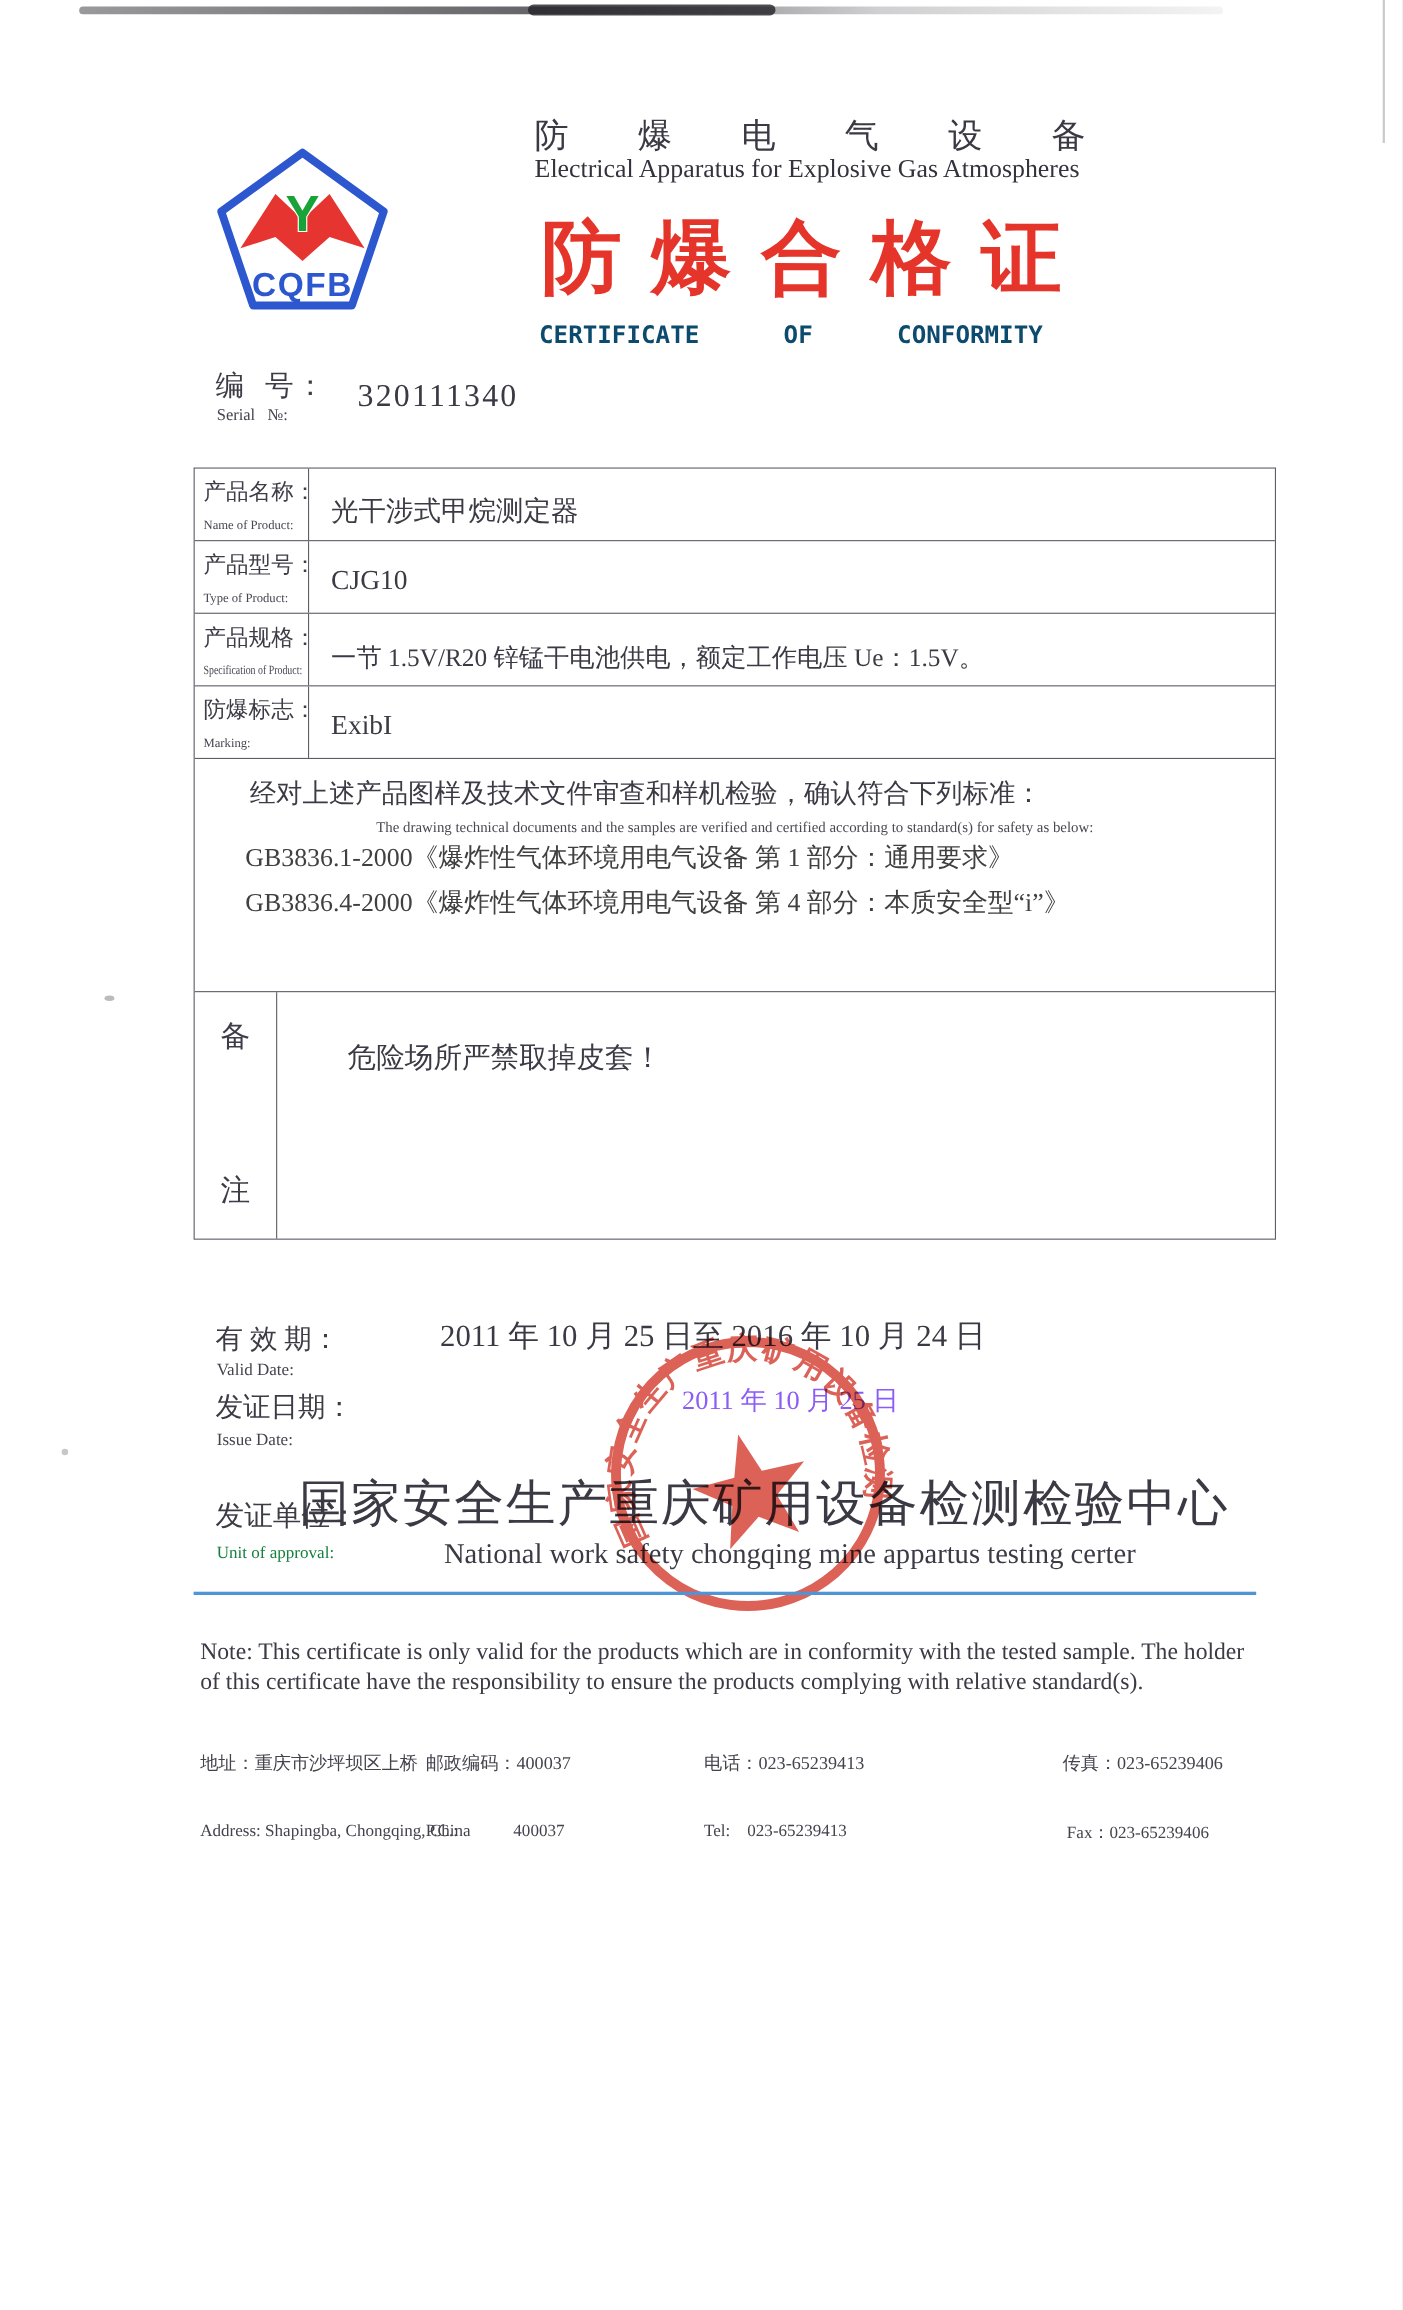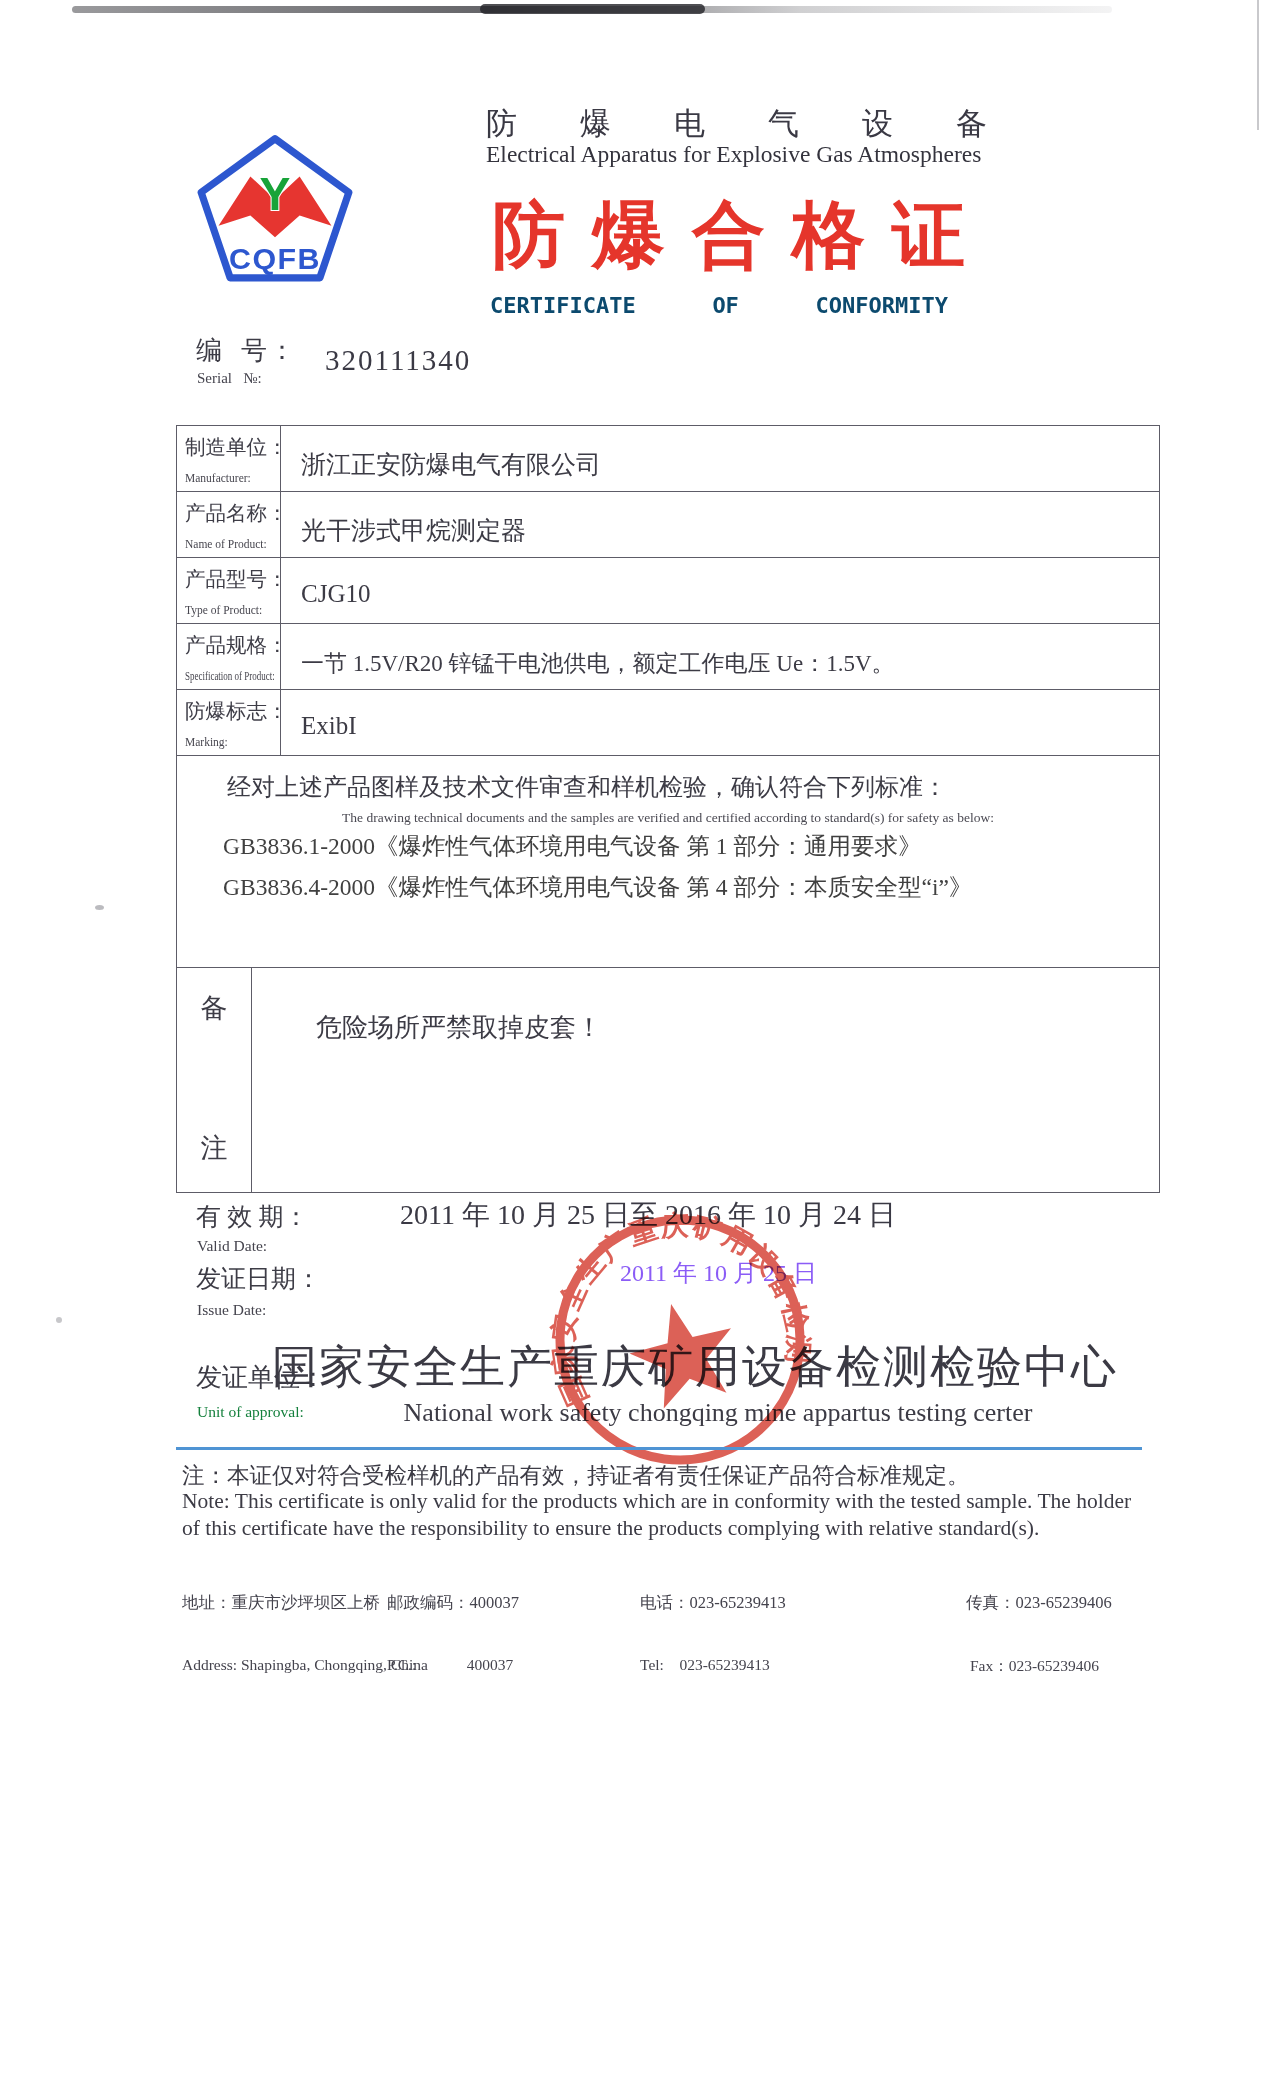--- a/index.html
+++ b/index.html
@@ -115,27 +115,20 @@
     <span>OF</span>
     <span>CONFORMITY</span>
   </div>
 
   <div class="abs serial-zh">编  号：</div>
   <div class="abs serial-en">Serial   №:</div>
   <div class="abs serial-value">320111340</div>
 
   <div class="abs cert-table">
 
-    <div class="t-row">
-      <div class="t-label">
-        <div class="zh">制造单位：</div>
-        <div class="en">Manufacturer:</div>
-      </div>
-      <div class="t-value">浙江正安防爆电气有限公司</div>
-    </div>
 
     <div class="t-row">
       <div class="t-label">
         <div class="zh">产品名称：</div>
         <div class="en">Name of Product:</div>
       </div>
       <div class="t-value">光干涉式甲烷测定器</div>
     </div>
 
     <div class="t-row">
@@ -194,21 +187,20 @@
     <circle cx="132" cy="132" r="120" fill="none" stroke="#d84b40" stroke-width="9"></circle>
     <path id="stamp-arc" d="M 32 176 A 108 108 0 1 1 232 176" fill="none"></path>
     <text font-size="28" font-weight="bold" fill="#d84b40" letter-spacing="2" font-family="Liberation Serif, serif">
       <textPath href="#stamp-arc" startOffset="2%">国家安全生产重庆矿用设备检测检验中心</textPath>
     </text>
     <path fill="#d84b40" d="M132,95 L144.9,132.2 L184.3,133 L152.9,156.8 L164.3,194.5 L132,172 L99.7,194.5 L111.1,156.8 L79.7,133 L119.1,132.2 Z"></path>
   </svg>
 
   <div class="abs blue-rule"></div>
 
-  <div class="abs note-zh">注：本证仅对符合受检样机的产品有效，持证者有责任保证产品符合标准规定。</div>
   <div class="abs note-en1">Note: This certificate is only valid for the products which are in conformity with the tested sample. The holder</div>
   <div class="abs note-en2">of this certificate have the responsibility to ensure the products complying with relative standard(s).</div>
 
   <div class="abs fc fcol1">
     <span class="zh">地址：重庆市沙坪坝区上桥</span>
     <span class="en">Address: Shapingba, Chongqing, China</span>
   </div>
   <div class="abs fc fcol2">
     <span class="zh">邮政编码：400037</span>
     <span class="en">P.C.:             400037</span>

